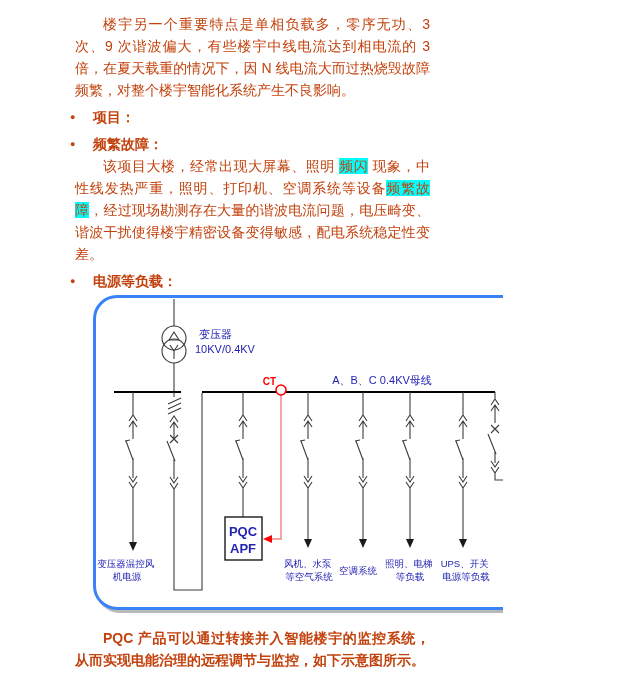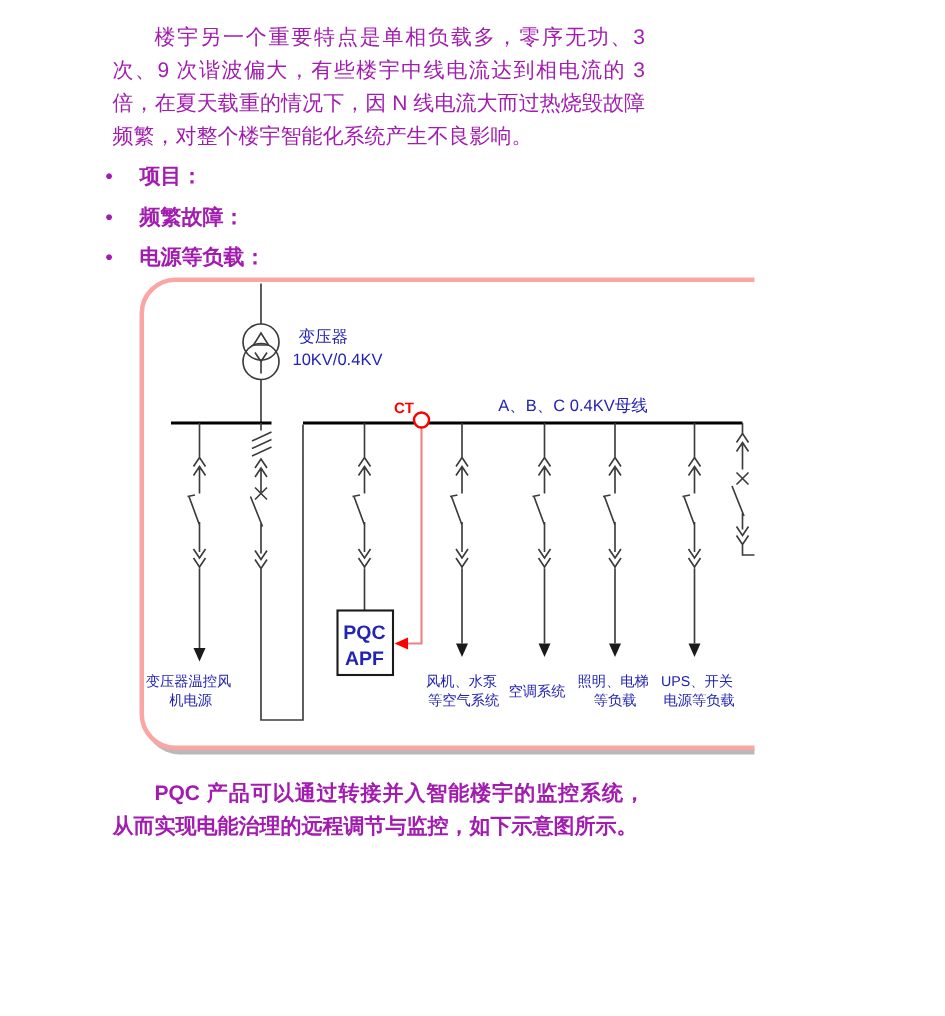--- a/index.html
+++ b/index.html
@@ -1,28 +1,28 @@
 <!DOCTYPE html>
 <html><head>
 <meta charset="utf-8">
 <style>
   html,body{margin:0;padding:0;background:#ffffff;}
   .page{
     position:relative;width:503px;height:677px;background:#ffffff;
-    font-family:"Liberation Sans",sans-serif;color:#a21caf;overflow:hidden;
+    font-family:"Liberation Sans",sans-serif;color:#c2410c;overflow:hidden;
   }
   .content{padding:13px 73px 0 75px;font-size:14px;line-height:22px;text-align:justify;}
   .para{margin:0;}
   .indent{text-indent:2em;}
   .bullet-row{position:relative;margin:5px 0 0 0;padding-left:18px;font-weight:bold;}
   .bullet{position:absolute;left:-5px;top:0;font-size:9px;line-height:22px;}
   .hl{background:#00ffff;}
   .diagram-box{
     box-sizing:border-box;margin:3px 0 0 18px;width:435px;height:315px;
-    border:3px solid #fca5a5;border-radius:24px;background:#ffffff;
+    border:3px solid #3b82f6;border-radius:24px;background:#ffffff;
     box-shadow:3px 3px 0 #b9b9b9;overflow:hidden;
   }
   .diagram-svg{display:block;}
   .closing{margin-top:17px;font-weight:bold;}
   
   .ln{stroke:#3c3c3c;stroke-width:1.1;fill:none;}
   .bus{stroke:#000000;stroke-width:2;fill:none;}
   .arr{fill:#1a1a1a;stroke:none;}
   .redln{stroke:#f08080;stroke-width:1.4;fill:none;}
   .redarr{fill:#ff0000;stroke:none;}
@@ -42,20 +42,21 @@
 
     <div class="bullet-row">
       <span class="bullet">●</span>
       <span>项目：</span>
     </div>
 
     <div class="bullet-row">
       <span class="bullet">●</span>
       <span>频繁故障：</span>
     </div>
+    <p class="para indent"><span>该项目大楼，经常出现大屏幕、照明 </span><span class="hl">频闪</span><span> 现象，中性线发热严重，照明、打印机、空调系统等设备</span><span class="hl">频繁故障</span><span>，经过现场勘测存在大量的谐波电流问题，电压畸变、谐波干扰使得楼宇精密设备变得敏感，配电系统稳定性变差。</span></p>
 
     <div class="bullet-row">
       <span class="bullet">●</span>
       <span>电源等负载：</span>
     </div>
 
     <div class="diagram-box">
       <svg class="diagram-svg" width="429" height="309" viewBox="3 3 429 309" xmlns="http://www.w3.org/2000/svg">
         <defs>
           <g id="brk">

